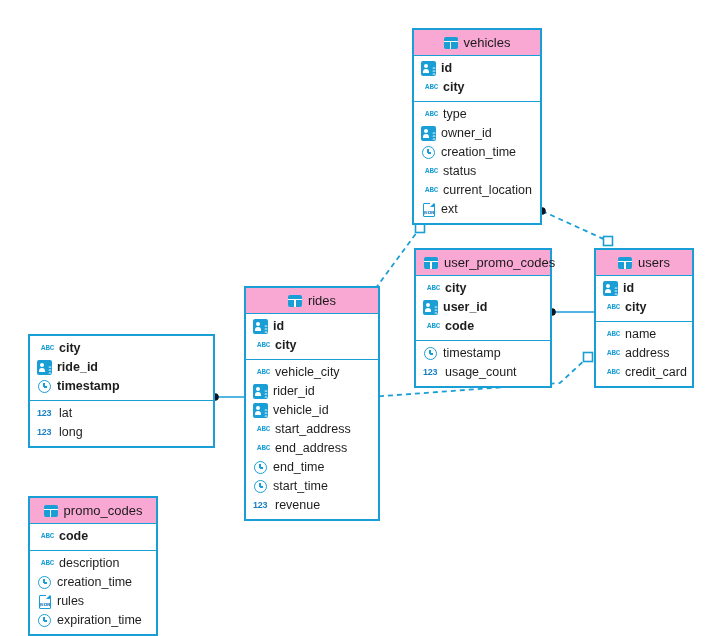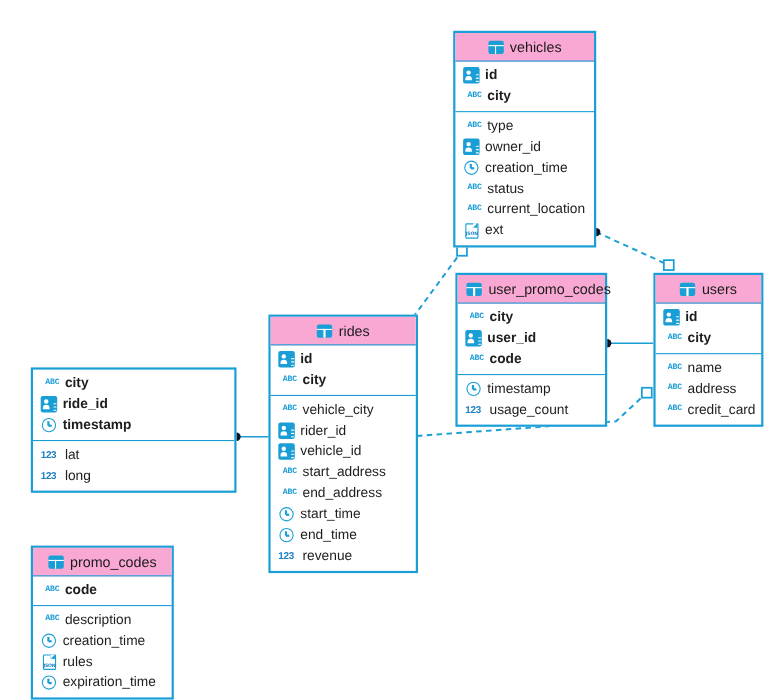--- a/index.html
+++ b/index.html
@@ -333,25 +333,25 @@
         <div class="col">
           <span class="ico ico-abc">ABC</span>
           <span class="col-name">start_address</span>
         </div>
         <div class="col">
           <span class="ico ico-abc">ABC</span>
           <span class="col-name">end_address</span>
         </div>
         <div class="col">
           <span class="ico ico-clock"></span>
+          <span class="col-name">end_time</span>
+        </div>
+        <div class="col">
+          <span class="ico ico-clock"></span>
           <span class="col-name">start_time</span>
-        </div>
-        <div class="col">
-          <span class="ico ico-clock"></span>
-          <span class="col-name">end_time</span>
         </div>
         <div class="col">
           <span class="ico ico-123">123</span>
           <span class="col-name">revenue</span>
         </div>
       </div>
     </div>
     <div class="table" style="left: 28px; top: 334px; width: 187px;">
       <div class="section pk">
         <div class="col">

